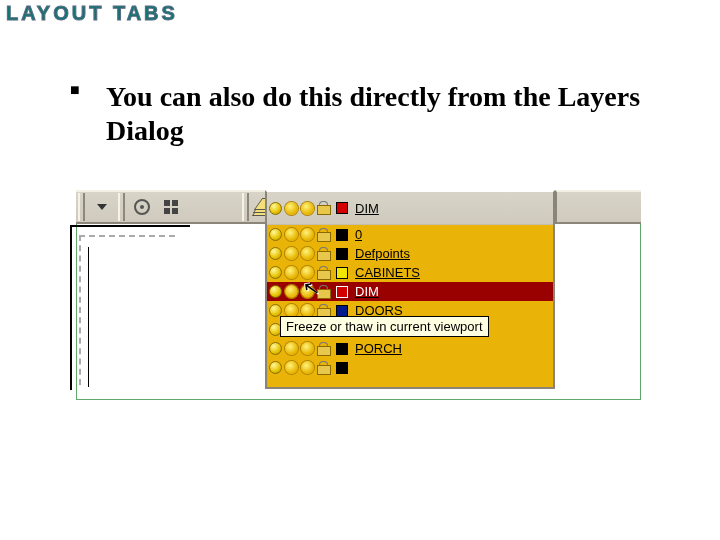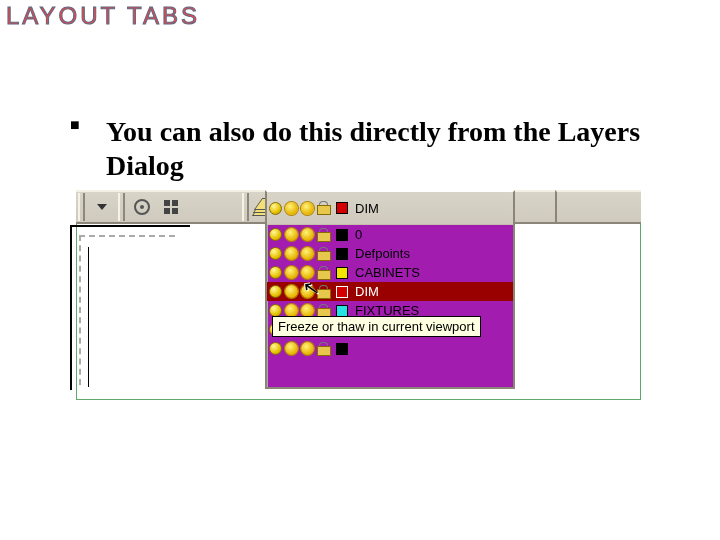--- a/index.html
+++ b/index.html
@@ -6,35 +6,35 @@
   body {
     width: 720px; height: 540px;
     background: #ffffff;
     font-family: "Times New Roman", Times, serif;
     position: relative;
   }
   .slide-title {
     position: absolute;
     top: 2px; left: 6px;
     font-family: Arial, sans-serif;
-    font-size: 24px;
-    font-weight: 400;
+    font-size: 20px;
+    font-weight: 700;
     letter-spacing: 3px;
-    color: #ef4444;
+    color: #0f766e;
     -webkit-text-stroke: 1px #5a6a85;
   }
   .bullets {
     position: absolute;
     top: 80px; left: 60px; right: 20px;
     font-size: 28px;
     font-weight: bold;
     color: #000;
     line-height: 1.2;
   }
-  .bullets li { list-style: none; position: relative; padding-left: 46px; margin-bottom: 12px; margin-top: 35px;}
+  .bullets li { list-style: none; position: relative; padding-left: 46px; margin-bottom: 12px;}
   .bullets li::before {
     content: "■";
     position: absolute; left: 10px; top: 0;
     font-size: 16px;
   }
   .bullet2 { margin-top: 260px; }
 
   .toolbar-region {
     position: absolute;
     top: 190px; left: 76px;
@@ -59,27 +59,28 @@
   .tbtn svg { display:block; }
   .stack-icon { position:relative; width:20px;height:18px; }
   .stack-icon span{position:absolute;width:18px;height:12px;border:1px solid #555;background:#f3df7a;transform:skewX(-35deg);}
   .stack-icon span:nth-child(1){top:6px;left:0}
   .stack-icon span:nth-child(2){top:3px;left:1px}
   .stack-icon span:nth-child(3){top:0;left:2px}
 
   
   .layer-dd {
     position: absolute;
-    top: 0; left: 189px; width: 250px; height: 199px;
-    background: #a21caf;
+    top: 0; left: 189px; width: 290px; height: 199px;
+    background: #eab308;
     border: 2px solid #8a8576;
     border-top: 2px solid #fff;
     box-shadow: inset 1px 1px 0 #aaa;
     font-family: Arial, sans-serif;
     font-size: 13px;
+    text-decoration: underline;
   }
   .layer-row {
     display:flex; align-items:center;
     height:19px; padding: 0 4px 0 2px;
     gap: 3px;
     position:relative;
   }
   .layer-row.header { height:33px; border-bottom:1px solid #c5beac;
     background: linear-gradient(#d8d4c8,#cfcabd);
   }
@@ -109,21 +110,21 @@
   .layer-name { margin-left:4px; white-space:nowrap; overflow:hidden; }
 
   .cursor {
     position:absolute; top:84px; left:36px; z-index:5;
     font-size:20px; color:#000;
     transform: rotate(-10deg);
     pointer-events:none;
     text-shadow: 1px 1px 0 #fff, -1px -1px 0 #fff;
   }
   .tooltip {
-    position:absolute; top:124px; left:5px;
+    position:absolute; top:124px; left:13px;
     background:#ffffe1; border:1px solid #000;
     font-family: Arial,sans-serif; font-size:13px;
     padding:2px 5px; white-space:nowrap; z-index:4;
   }
   .green-border{
     position:absolute; inset:0;
     border:1px solid #5fa86b; pointer-events:none;
   }
   
   .draw-edge {
@@ -237,20 +238,28 @@
           <div class="sun vp"></div>
           <div class="lock"></div>
           <div class="swatch" style="background:#d40000"></div>
           <span class="layer-name">DIM</span>
         </div>
         <div class="layer-row">
           <div class="bulb"></div>
           <div class="sun"></div>
           <div class="sun vp"></div>
           <div class="lock"></div>
+          <div class="swatch" style="background:#001a8c"></div>
+          <span class="layer-name">DOORS</span>
+        </div>
+        <div class="layer-row">
+          <div class="bulb"></div>
+          <div class="sun"></div>
+          <div class="sun vp"></div>
+          <div class="lock"></div>
           <div class="swatch" style="background:#26e3e3"></div>
           <span class="layer-name">FIXTURES</span>
         </div>
         <div class="layer-row">
           <div class="bulb"></div>
           <div class="sun"></div>
           <div class="sun vp"></div>
           <div class="lock"></div>
           <div class="swatch" style="background:#000000"></div>
           <span class="layer-name">PORCH</span>

